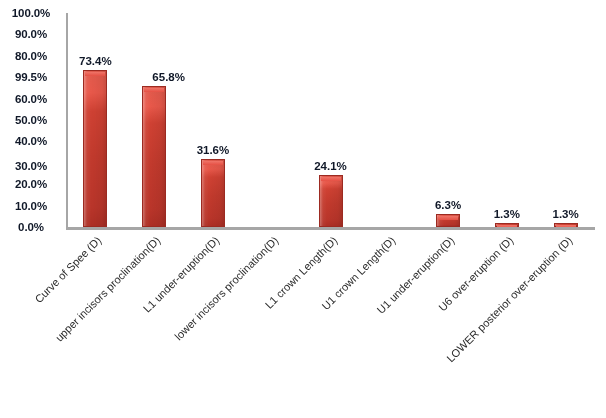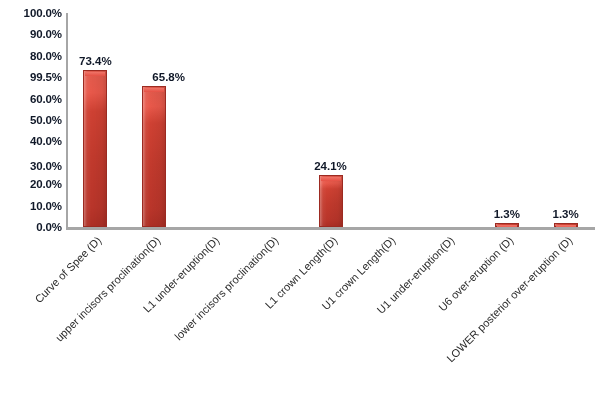--- a/index.html
+++ b/index.html
@@ -21,21 +21,21 @@
     position:absolute;
     left:0px;
     top:0px;
     width:62px;
     height:235px;
   }
   .y-tick{
     position:absolute;
     right:0px;
     width:62px;
-    text-align:right;
+    text-align:center;
     font-size:11.5px;
     font-weight:bold;
     color:#101828;
     letter-spacing:-0.1px;
     line-height:11px;
     transform:translateY(-50%);
     white-space:nowrap;
   }
 
   
@@ -157,25 +157,37 @@
             <div class="bar-top-gloss"></div>
           </div>
           <div class="bar-value" style="bottom: 160.076px;">73.4%</div>
         </div>
         <div class="bar-group" style="left: 76.1667px; height: 214px; padding-left: 29px;">
           <div class="bar" title="upper incisors proclination(D) 65.8%" style="height: 140.812px;">
             <div class="bar-top-gloss"></div>
           </div>
           <div class="bar-value" style="bottom: 143.812px;">65.8%</div>
         </div>
+        <div class="bar-group" style="left: 134.944px; height: 214px;">
+          <div class="bar" title="L1 under-eruption(D) 31.6%" style="height: 67.624px;">
+            <div class="bar-top-gloss"></div>
+          </div>
+          <div class="bar-value" style="bottom: 70.624px;">31.6%</div>
+        </div>
         <div class="bar-group" style="left: 252.5px; height: 214px;">
           <div class="bar" title="L1 crown Length(D) 24.1%" style="height: 51.574px;">
             <div class="bar-top-gloss"></div>
           </div>
           <div class="bar-value" style="bottom: 54.574px;">24.1%</div>
+        </div>
+        <div class="bar-group" style="left: 370.056px; height: 214px;">
+          <div class="bar" title="U1 under-eruption(D) 6.3%" style="height: 13.482px;">
+            <div class="bar-top-gloss"></div>
+          </div>
+          <div class="bar-value" style="bottom: 16.482px;">6.3%</div>
         </div>
         <div class="bar-group" style="left: 428.833px; height: 214px;">
           <div class="bar" title="U6 over-eruption (D) 1.3%" style="height: 4px;">
             <div class="bar-top-gloss"></div>
           </div>
           <div class="bar-value" style="bottom: 7px;">1.3%</div>
         </div>
         <div class="bar-group" style="left: 487.611px; height: 214px;">
           <div class="bar" title="LOWER posterior over-eruption (D) 1.3%" style="height: 4px;">
             <div class="bar-top-gloss"></div>

